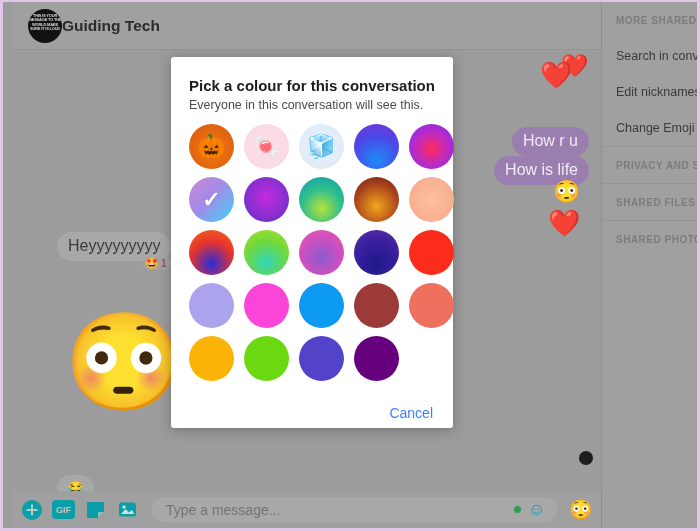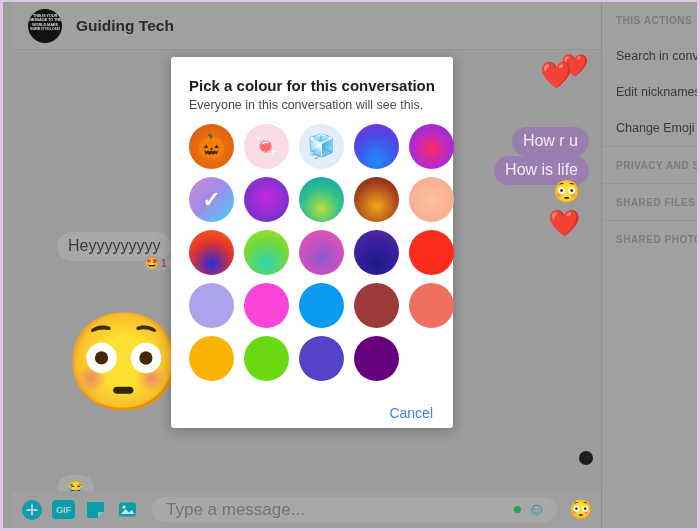--- a/index.html
+++ b/index.html
@@ -64,21 +64,20 @@
     color: #d8d8d8;
     font-size: 4px;
     line-height: 4.6px;
     text-align: center;
     padding-top: 5px;
     font-weight: bold;
     letter-spacing: -0.2px;
     box-sizing: border-box;
   }
   #header-title {
-    margin-left: 14px;
     font-size: 15.5px;
     font-weight: bold;
     color: #2b2b2b;
   }
 
   
   #thread {
     position: absolute;
     left: 9px;
     top: 48px;
@@ -181,21 +180,21 @@
     box-sizing: border-box;
     min-width: 0;
     margin-left: 4px;
   }
   #msg-input {
     flex: 1 1 auto;
     border: none;
     background: transparent;
     outline: none;
     font-family: "Liberation Sans", sans-serif;
-    font-size: 17px;
+    font-size: 14px;
     color: #701a75;
     min-width: 0;
   }
   #msg-input::placeholder { color: #737373; }
   .green-dot {
     width: 7px; height: 7px; border-radius: 50%;
     background: #2e9e55; flex: 0 0 auto; margin-right: 7px;
   }
   .emoji-btn { font-size: 17px; line-height: 1; flex: 0 0 auto; color:#0a9ea8; }
   .like-btn { font-size: 19px; line-height: 1; flex: 0 0 auto; margin-left: 3px; }
@@ -381,21 +380,21 @@
       <div id="msg-input-wrap">
         <input id="msg-input" type="text" placeholder="Type a message..." style="">
         <span class="green-dot"></span>
         <span class="emoji-btn">☺</span>
       </div>
       <span class="like-btn">😳</span>
     </div>
 
     <div id="details">
       <div>
-        <div class="sec-head">THIS ACTIONS</div>
+        <div class="sec-head">MORE SHARED</div>
         <div class="menu-item">Search in conversation</div>
         <div class="menu-item">Edit nicknames</div>
         <div class="menu-item">Change Emoji</div>
       </div>
       <div class="sec-block">
         <div class="sec-head">PRIVACY AND SUPPORT</div>
       </div>
       <div class="sec-block">
         <div class="sec-head">SHARED FILES</div>
       </div>

